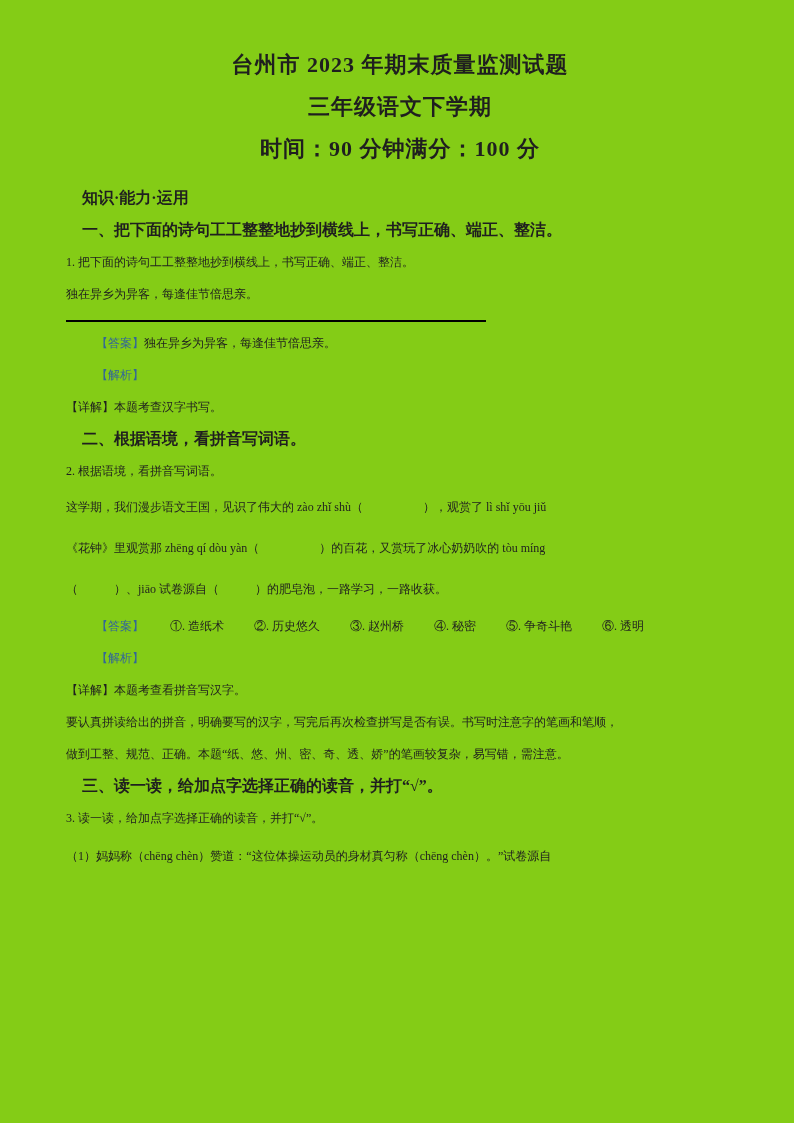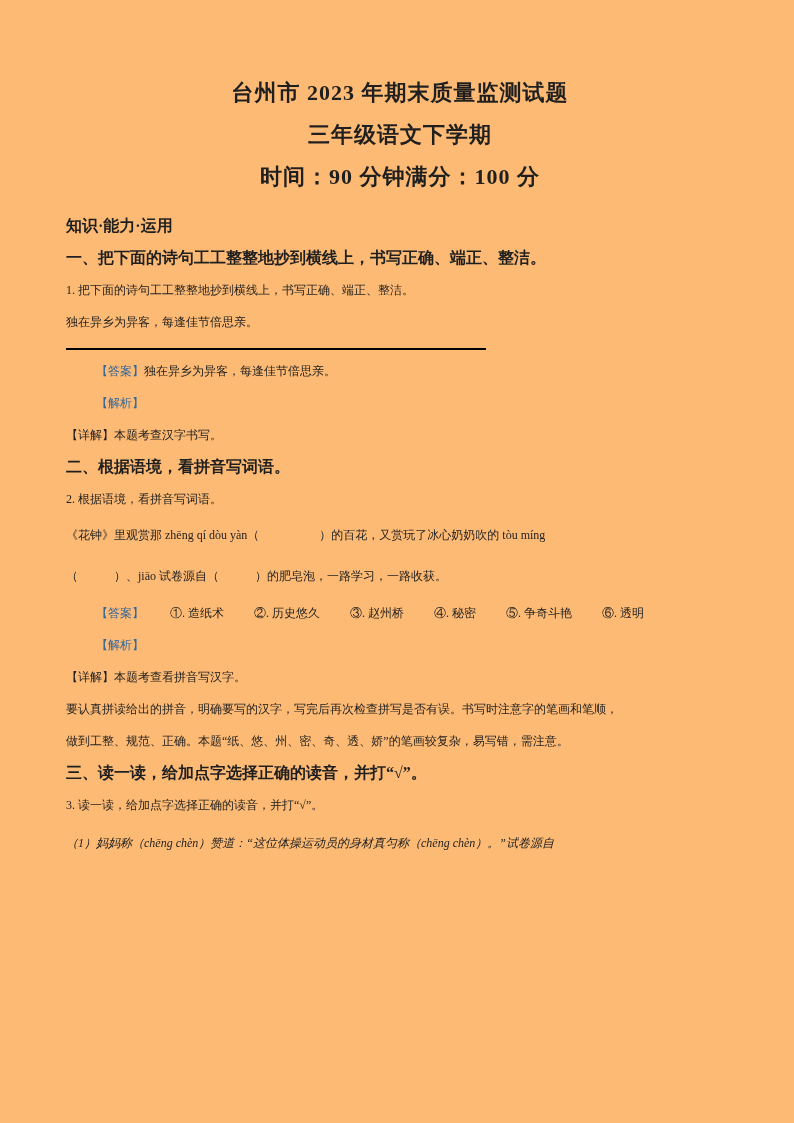--- a/index.html
+++ b/index.html
@@ -5,53 +5,53 @@
   html, body {
     margin: 0;
     padding: 0;
     background: #ffffff;
   }
   .page {
     position: relative;
     width: 794px;
     height: 1123px;
     margin: 0 auto;
-    background: #fdba74;
+    background: #84cc16;
     overflow: hidden;
     box-sizing: border-box;
-    padding: 72px 60px 0 66px;
+    padding: 44px 60px 0 66px;
     font-family: "Liberation Serif", "DejaVu Serif", serif;
     color: #1f1f1f;
   }
   .title {
     font-size: 22px;
     line-height: 42px;
     font-weight: bold;
     text-align: center;
     letter-spacing: 1px;
   }
   header { margin-bottom: 12px; }
   .line {
     font-size: 12px;
     line-height: 32px;
     white-space: nowrap;
   }
-  .bold { font-weight: bold; font-size: 16px; }
+  .bold { font-weight: bold; font-size: 16px; margin-left: 16px; }
   .pinyin-line { line-height: 41px; }
   .answer-rule {
     width: 420px;
     border-top: 2px solid #000000;
     height: 0;
     margin: 10px 0 5px 0;
   }
   .label { color: var(--label-blue, #336699); margin-left: 30px; }
   .ans-item { margin-right: 30px; }
   .ans-label-gap { margin-right: 26px; }
   section { margin: 0; }
-  .gap-sm { margin-top: 2px; font-style: italic; }
+  .gap-sm { margin-top: 2px; }
 </style>
 </head>
 <body>
 
 <div class="page">
 
   <header>
     <div class="title">台州市 2023 年期末质量监测试题</div>
     <div class="title">三年级语文下学期</div>
     <div class="title">时间：90 分钟满分：100 分</div>
@@ -65,20 +65,21 @@
     <div class="line">独在异乡为异客，每逢佳节倍思亲。</div>
     <div class="answer-rule"></div>
     <div class="line"><span class="label">【答案】</span><span>独在异乡为异客，每逢佳节倍思亲。</span></div>
     <div class="line"><span class="label">【解析】</span></div>
     <div class="line"><span>【详解】</span><span>本题考查汉字书写。</span></div>
   </section>
 
   <section>
     <div class="line bold">二、根据语境，看拼音写词语。</div>
     <div class="line">2. 根据语境，看拼音写词语。</div>
+    <div class="line pinyin-line">这学期，我们漫步语文王国，见识了伟大的 zào zhǐ shù（　　　　　），观赏了 lì shǐ yōu jiǔ</div>
     <div class="line pinyin-line">《花钟》里观赏那 zhēng qí dòu yàn（　　　　　）的百花，又赏玩了冰心奶奶吹的 tòu míng</div>
     <div class="line pinyin-line">（　　　）、jiāo 试卷源自（　　　）的肥皂泡，一路学习，一路收获。</div>
     <div class="line"><span class="label ans-label-gap">【答案】</span><span><span class="ans-item">①. 造纸术</span><span class="ans-item">②. 历史悠久</span><span class="ans-item">③. 赵州桥</span><span class="ans-item">④. 秘密</span><span class="ans-item">⑤. 争奇斗艳</span><span class="ans-item">⑥. 透明</span></span></div>
     <div class="line"><span class="label">【解析】</span></div>
     <div class="line"><span>【详解】</span><span>本题考查看拼音写汉字。</span></div>
     <div class="line">要认真拼读给出的拼音，明确要写的汉字，写完后再次检查拼写是否有误。书写时注意字的笔画和笔顺，</div>
     <div class="line">做到工整、规范、正确。本题“纸、悠、州、密、奇、透、娇”的笔画较复杂，易写错，需注意。</div>
   </section>
 
   <section>

